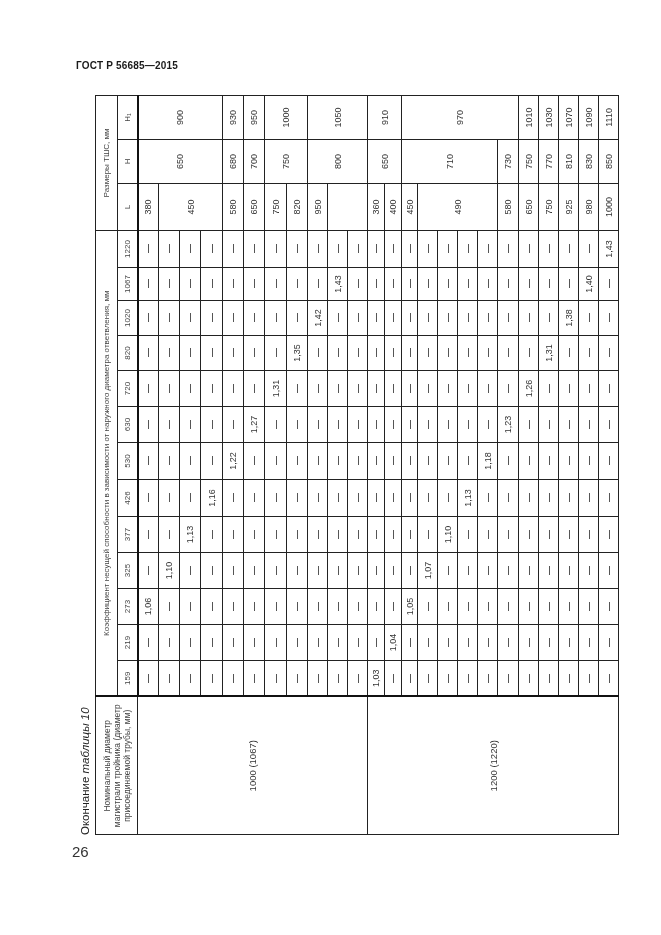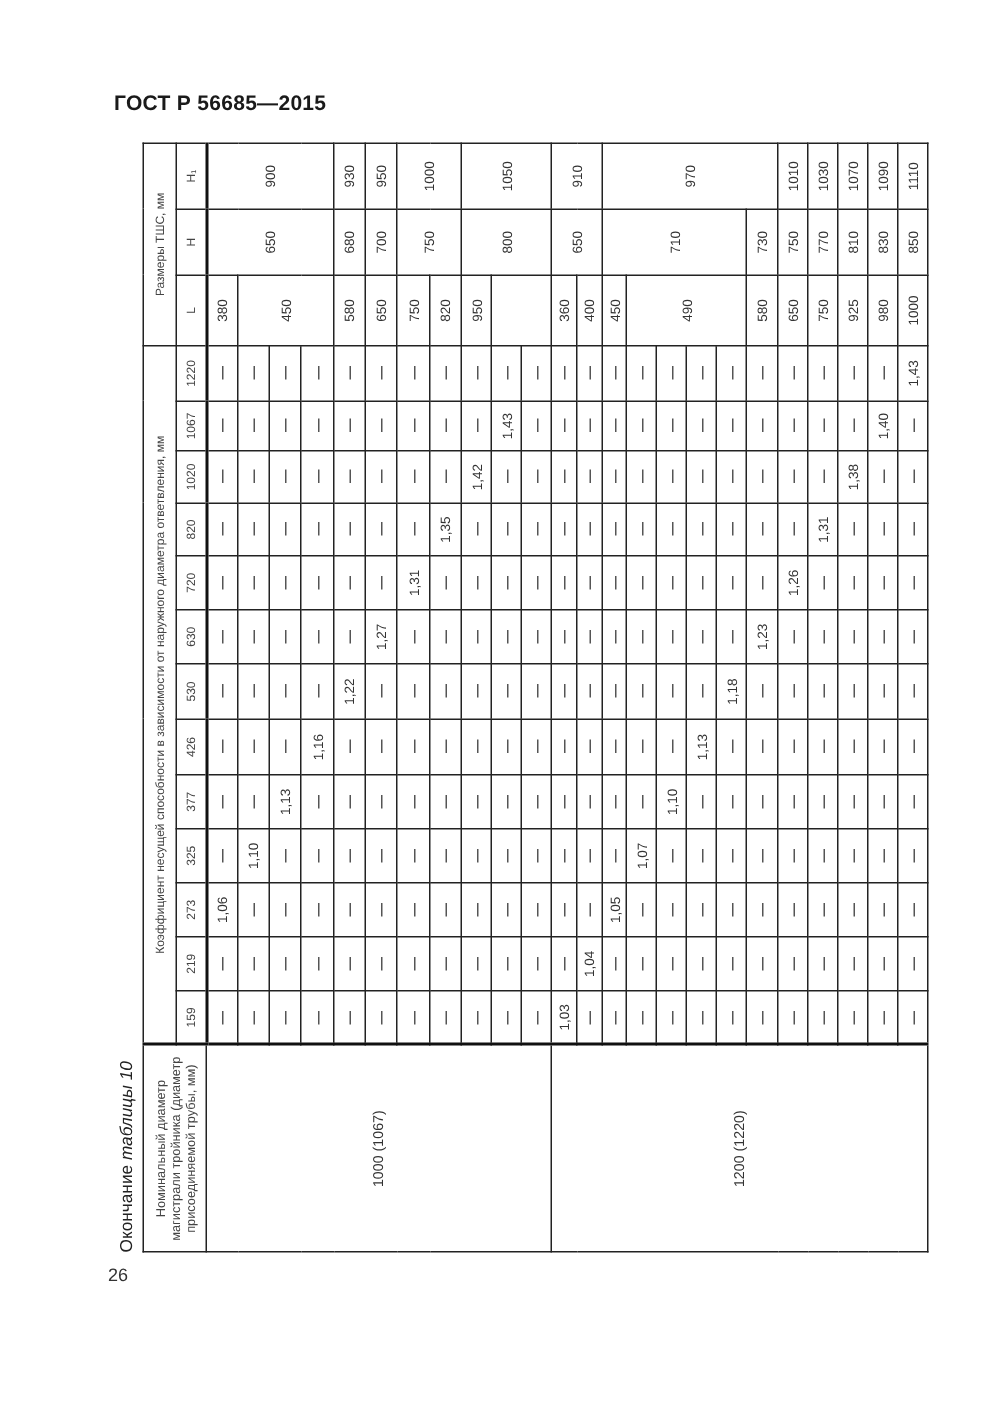--- a/index.html
+++ b/index.html
@@ -1,18 +1,18 @@
 <!DOCTYPE html>
 <html><head>
 <meta charset="utf-8">
 <style>
   html, body { margin:0; padding:0; background:#ffffff; }
   body { width:661px; height:935px; position:relative; overflow:hidden; font-family:"Liberation Sans", sans-serif; color:#222; }
-  .doc-header { position:absolute; left:76px; top:60px; font-size:14px; font-weight:bold; letter-spacing:0.2px; color:#1a1a1a; }
-  .page-number { position:absolute; left:72px; top:843px; font-size:12px; color:#333; }
+  .doc-header { position:absolute; left:76px; top:60px; font-size:10px; font-weight:bold; letter-spacing:0.2px; color:#1a1a1a; }
+  .page-number { position:absolute; left:72px; top:843px; font-size:15px; color:#333; }
   .caption { position:absolute; left:79px; top:835px; transform-origin:0 0; transform:rotate(-90deg); font-size:11.5px; font-style:italic; color:#222; white-space:nowrap; }
   .caption .plain { font-style:normal; }
   .rot-wrap { position:absolute; left:95px; top:835px; width:740px; height:506px; transform-origin:0 0; transform:rotate(-90deg); }
   table.spec { border-collapse:collapse; table-layout:fixed; width:740px; height:506px; font-size:8.5px; color:#333; }
   table.spec td, table.spec th { border:1px solid #222; padding:0; text-align:center; vertical-align:middle; font-weight:normal; overflow:hidden; }
   table.spec th { font-size:8px; color:#444; }
   table.spec .thick-r { border-right:2px solid #111; }
   table.spec tr.sub-head th { border-bottom:2px solid #111; }
   .group-label { font-size:8.5px; line-height:10px; color:#444; padding:0 4px; }
   .dash { display:inline-block; width:1px; height:9px; background:#555; vertical-align:middle; transform:rotate(90deg); }

